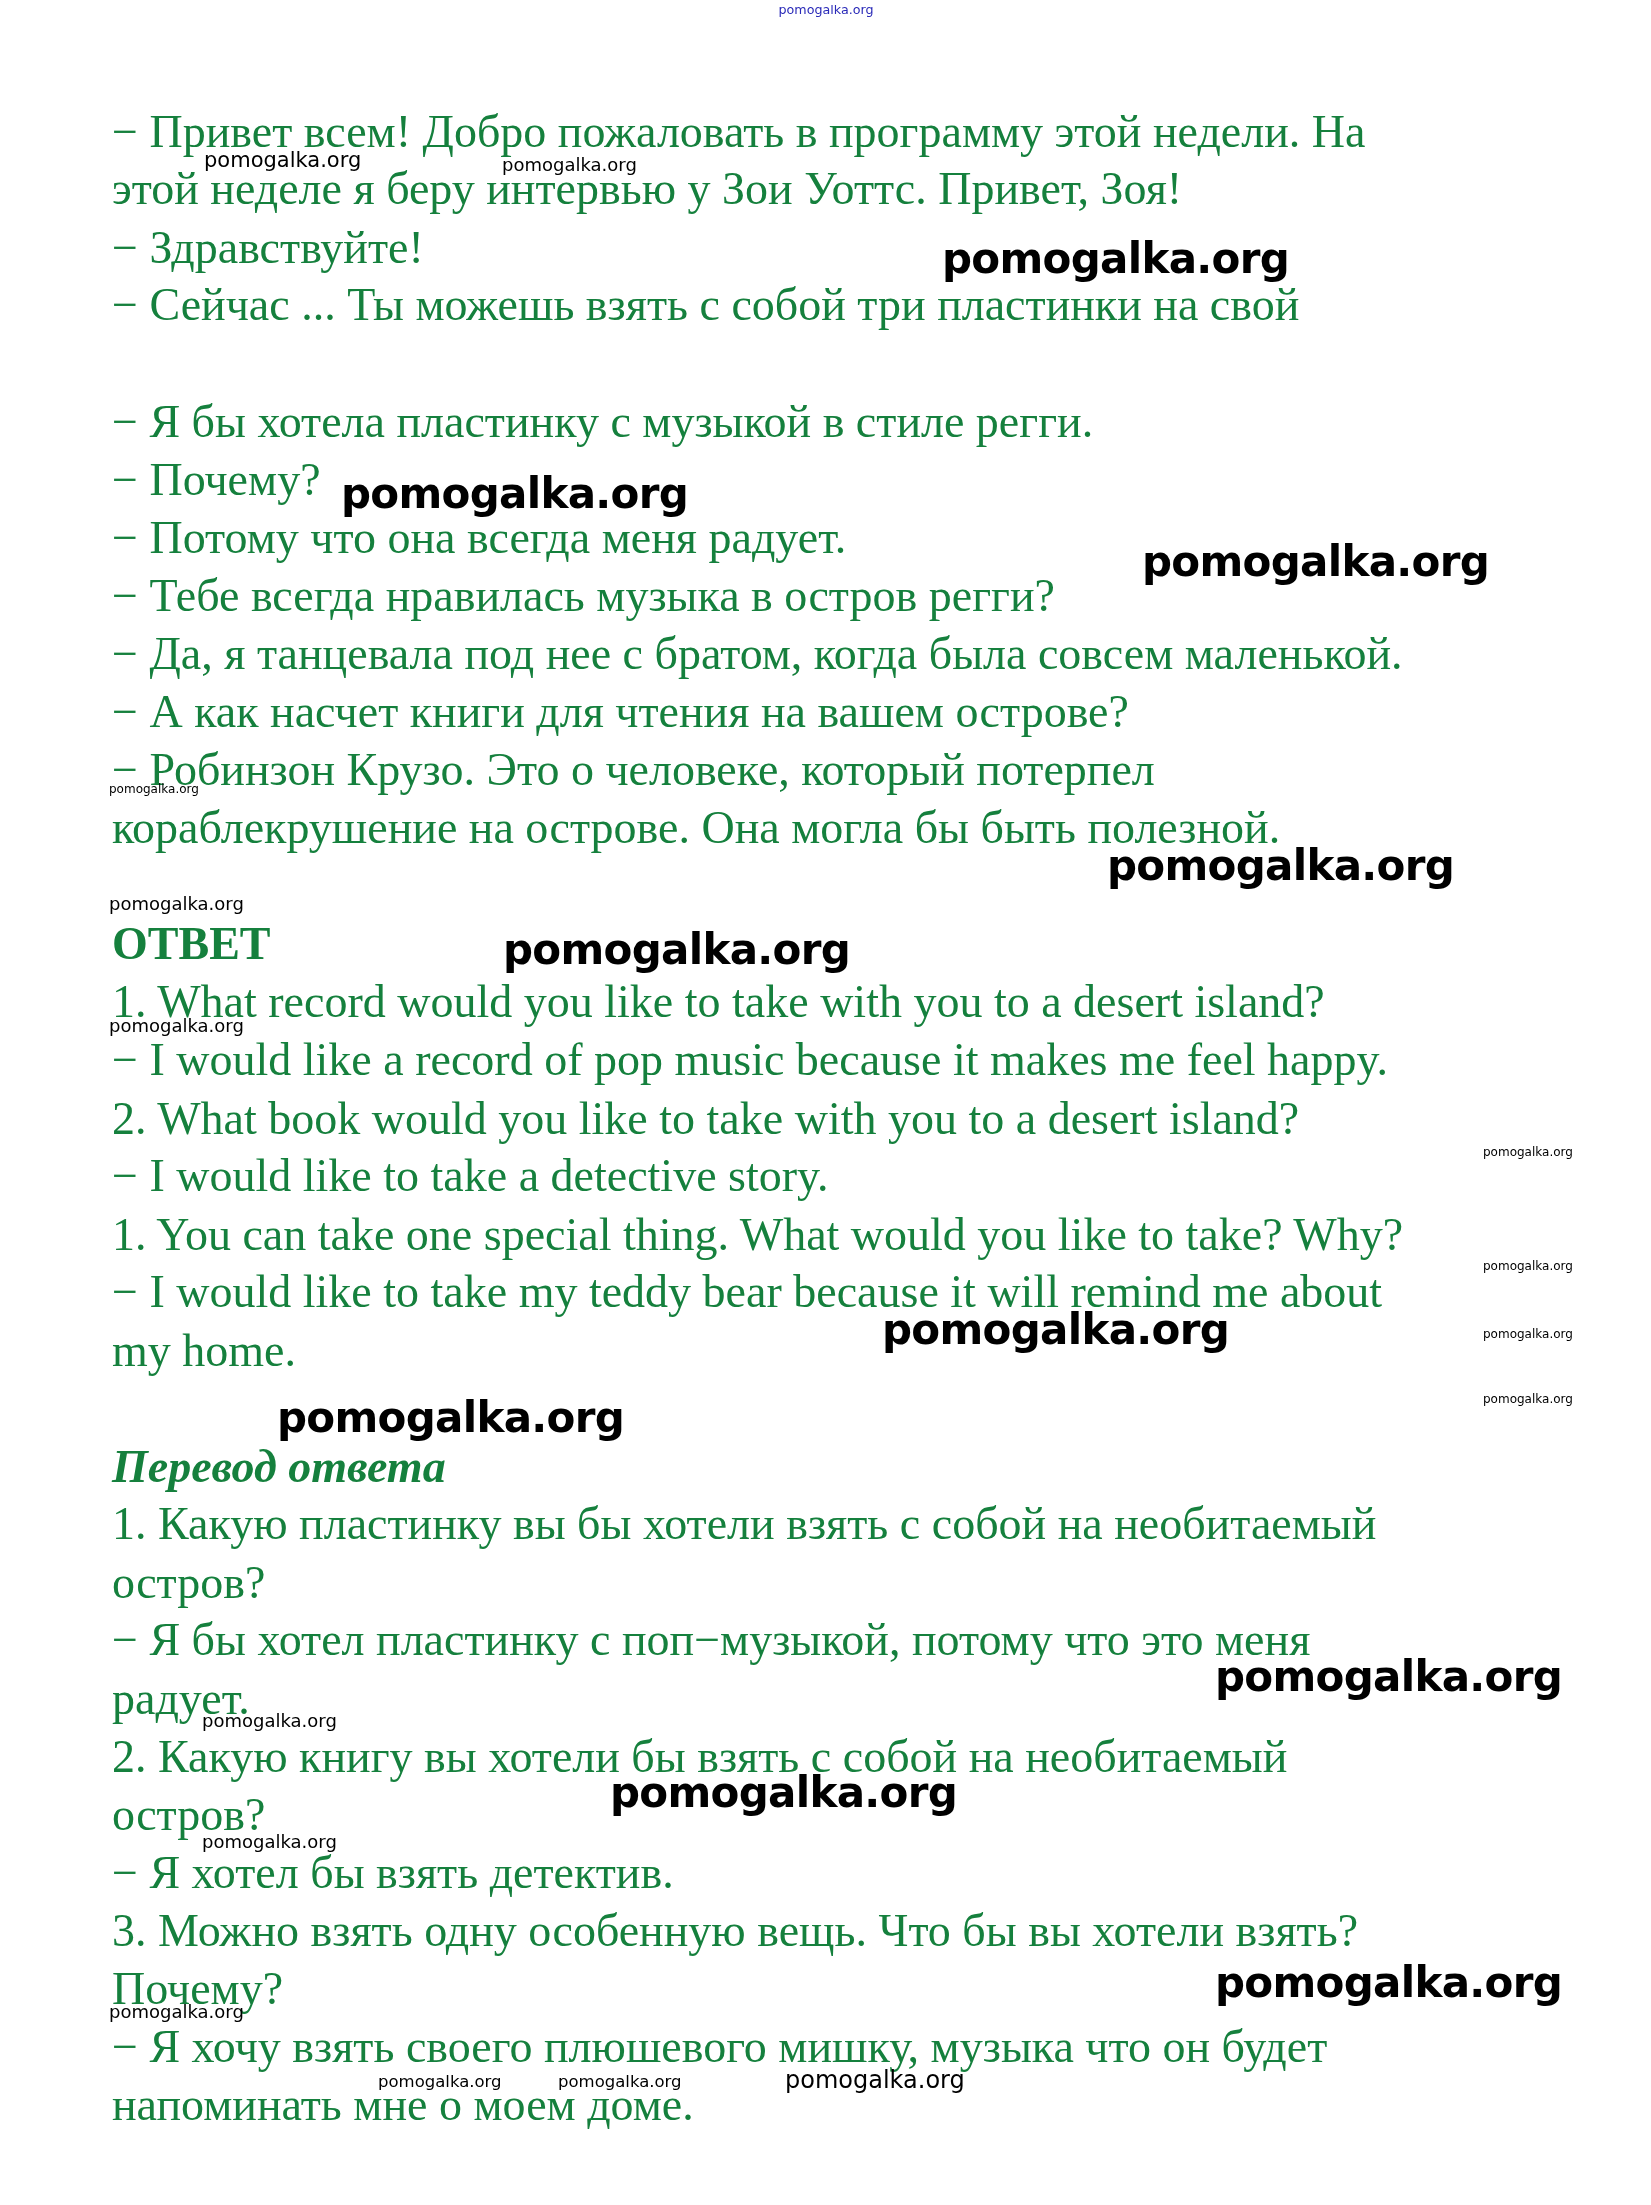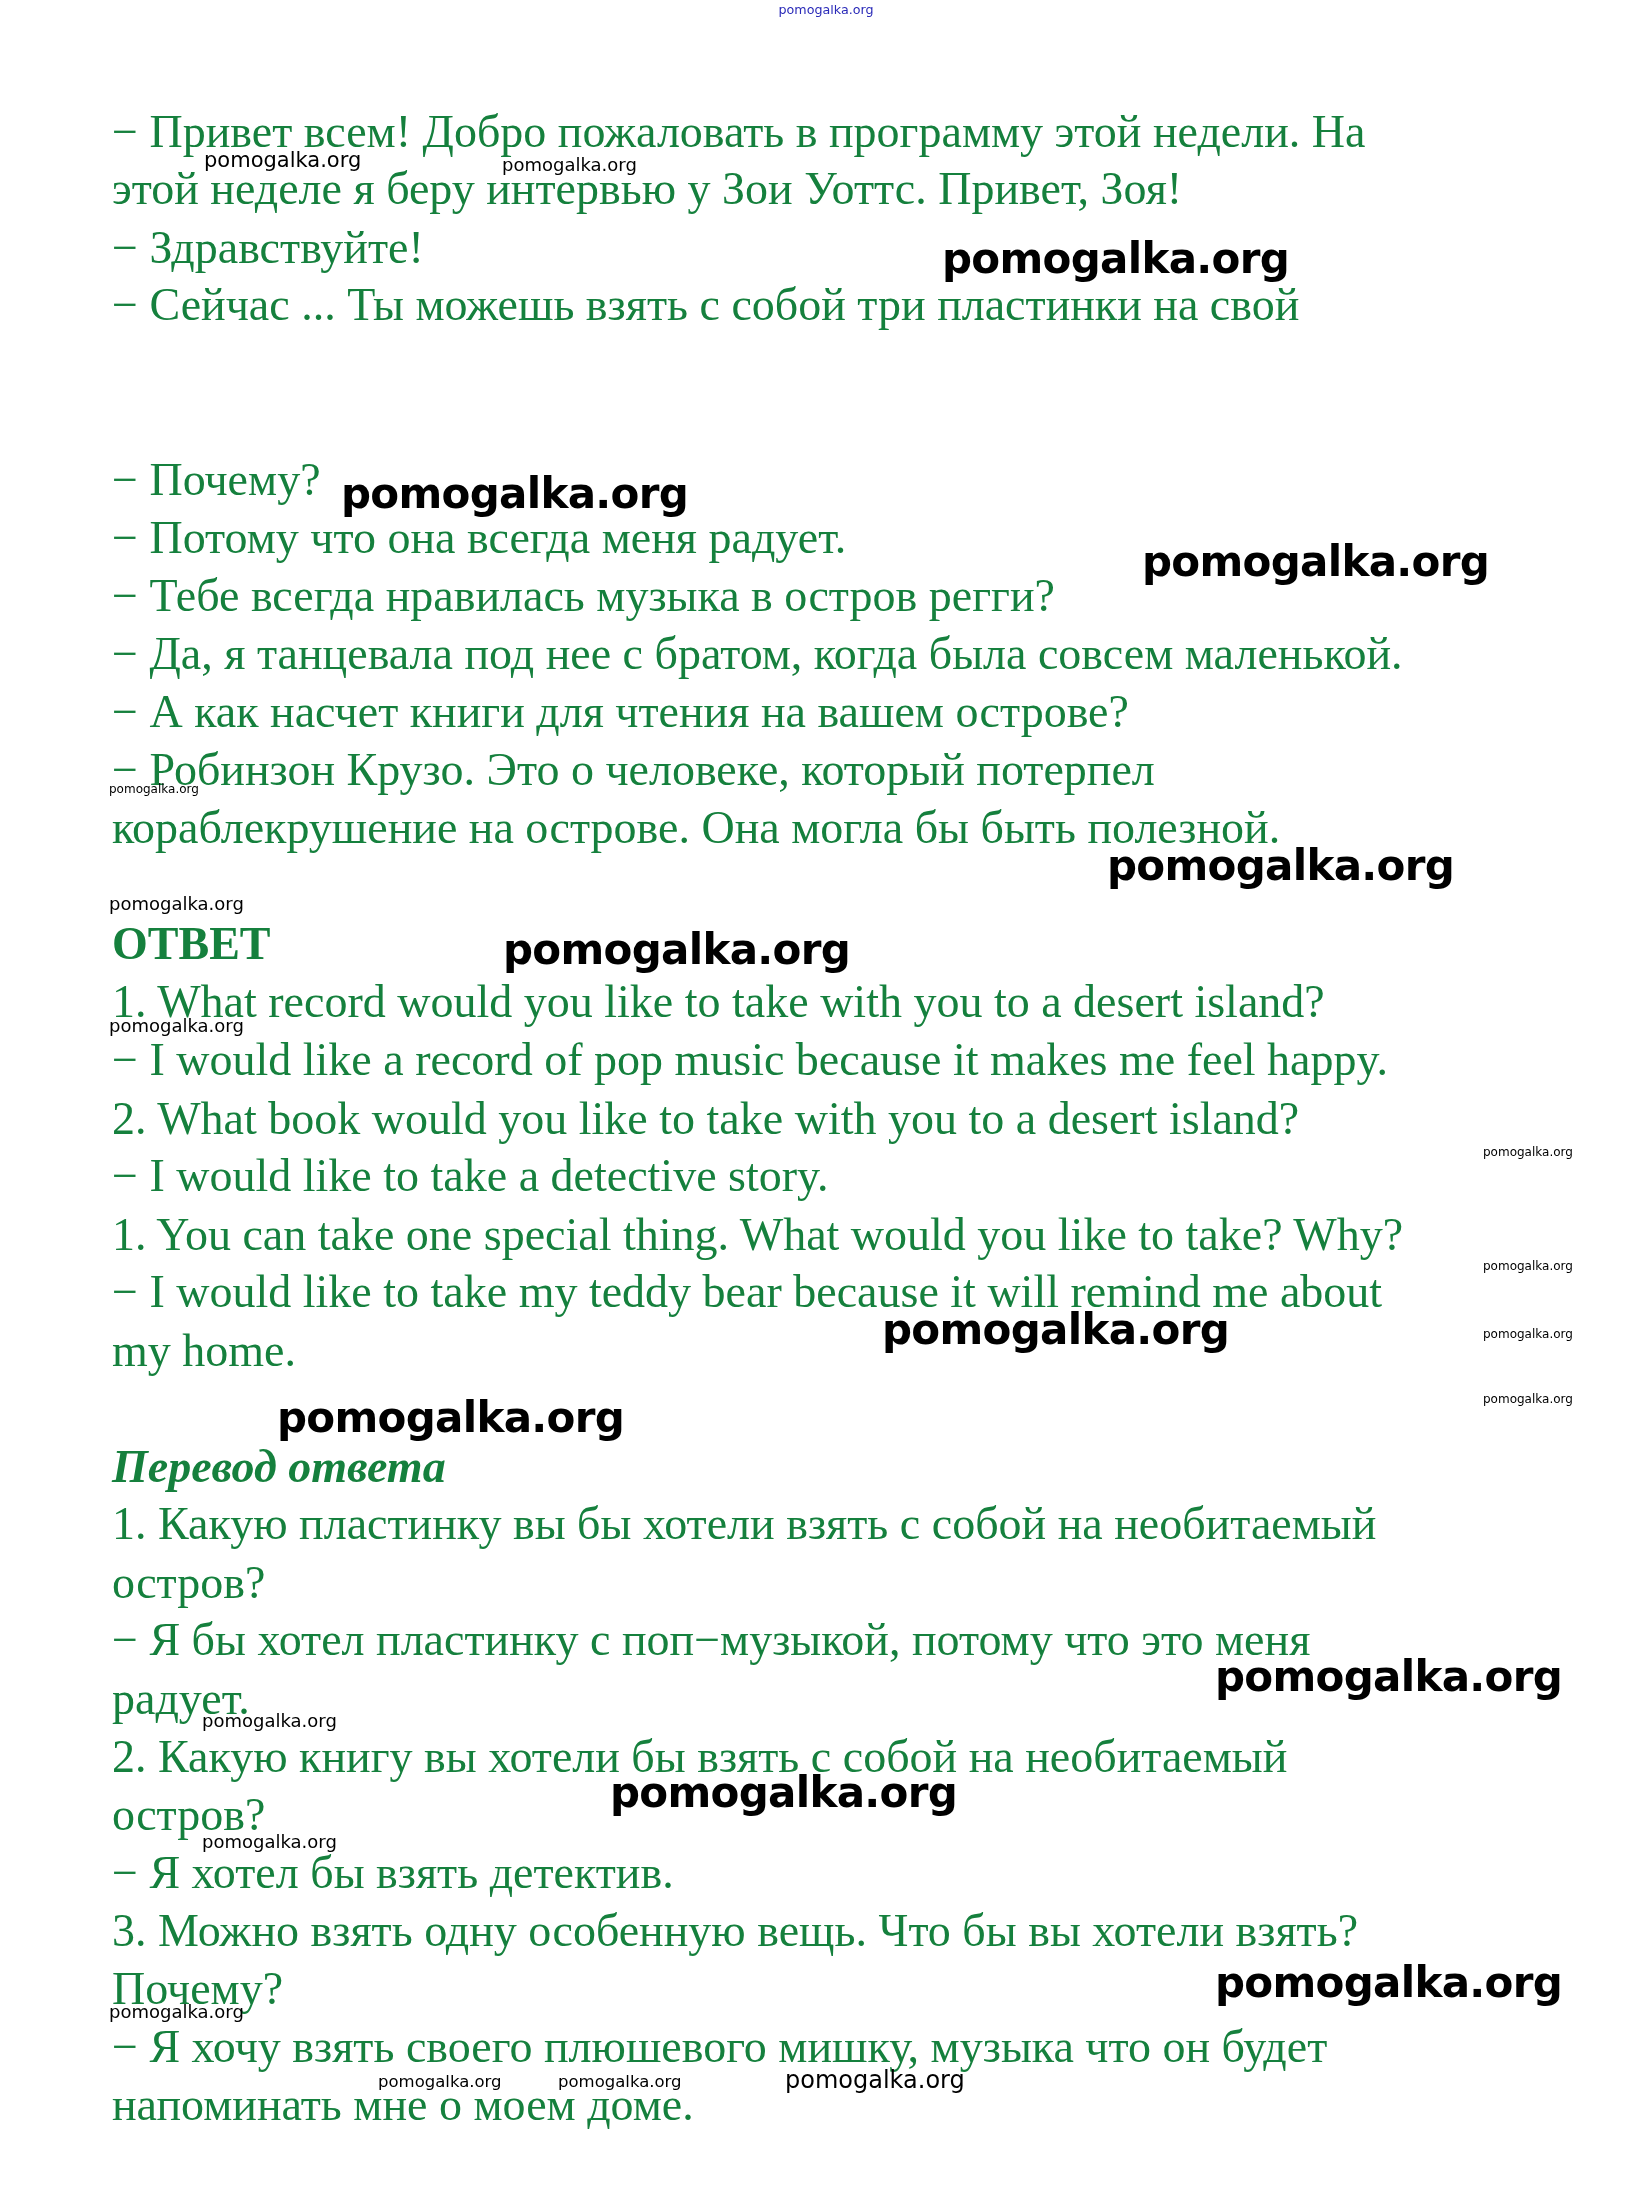--- a/index.html
+++ b/index.html
@@ -29,20 +29,21 @@
 <body>
 
 <div class="page">
 
   <a class="top-link">pomogalka.org</a>
 
   <div class="line" style="top:109px">− Привет всем! Добро пожаловать в программу этой недели. На</div>
   <div class="line" style="top:166px">этой неделе я беру интервью у Зои Уоттс. Привет, Зоя!</div>
   <div class="line" style="top:225px">− Здравствуйте!</div>
   <div class="line" style="top:282px">− Сейчас ... Ты можешь взять с собой три пластинки на свой</div>
+  <div class="line" style="top:399px">− Я бы хотела пластинку с музыкой в стиле регги.</div>
   <div class="line" style="top:457px">− Почему?</div>
   <div class="line" style="top:515px">− Потому что она всегда меня радует.</div>
   <div class="line" style="top:573px">− Тебе всегда нравилась музыка в остров регги?</div>
   <div class="line" style="top:631px">− Да, я танцевала под нее с братом, когда была совсем маленькой.</div>
   <div class="line" style="top:689px">− А как насчет книги для чтения на вашем острове?</div>
   <div class="line" style="top:747px">− Робинзон Крузо. Это о человеке, который потерпел</div>
   <div class="line" style="top:805px">кораблекрушение на острове. Она могла бы быть полезной.</div>
 
   <div class="line heading-bold" style="top:921px">ОТВЕТ</div>
   <div class="line" style="top:979px">1. What record would you like to take with you to a desert island?</div>

